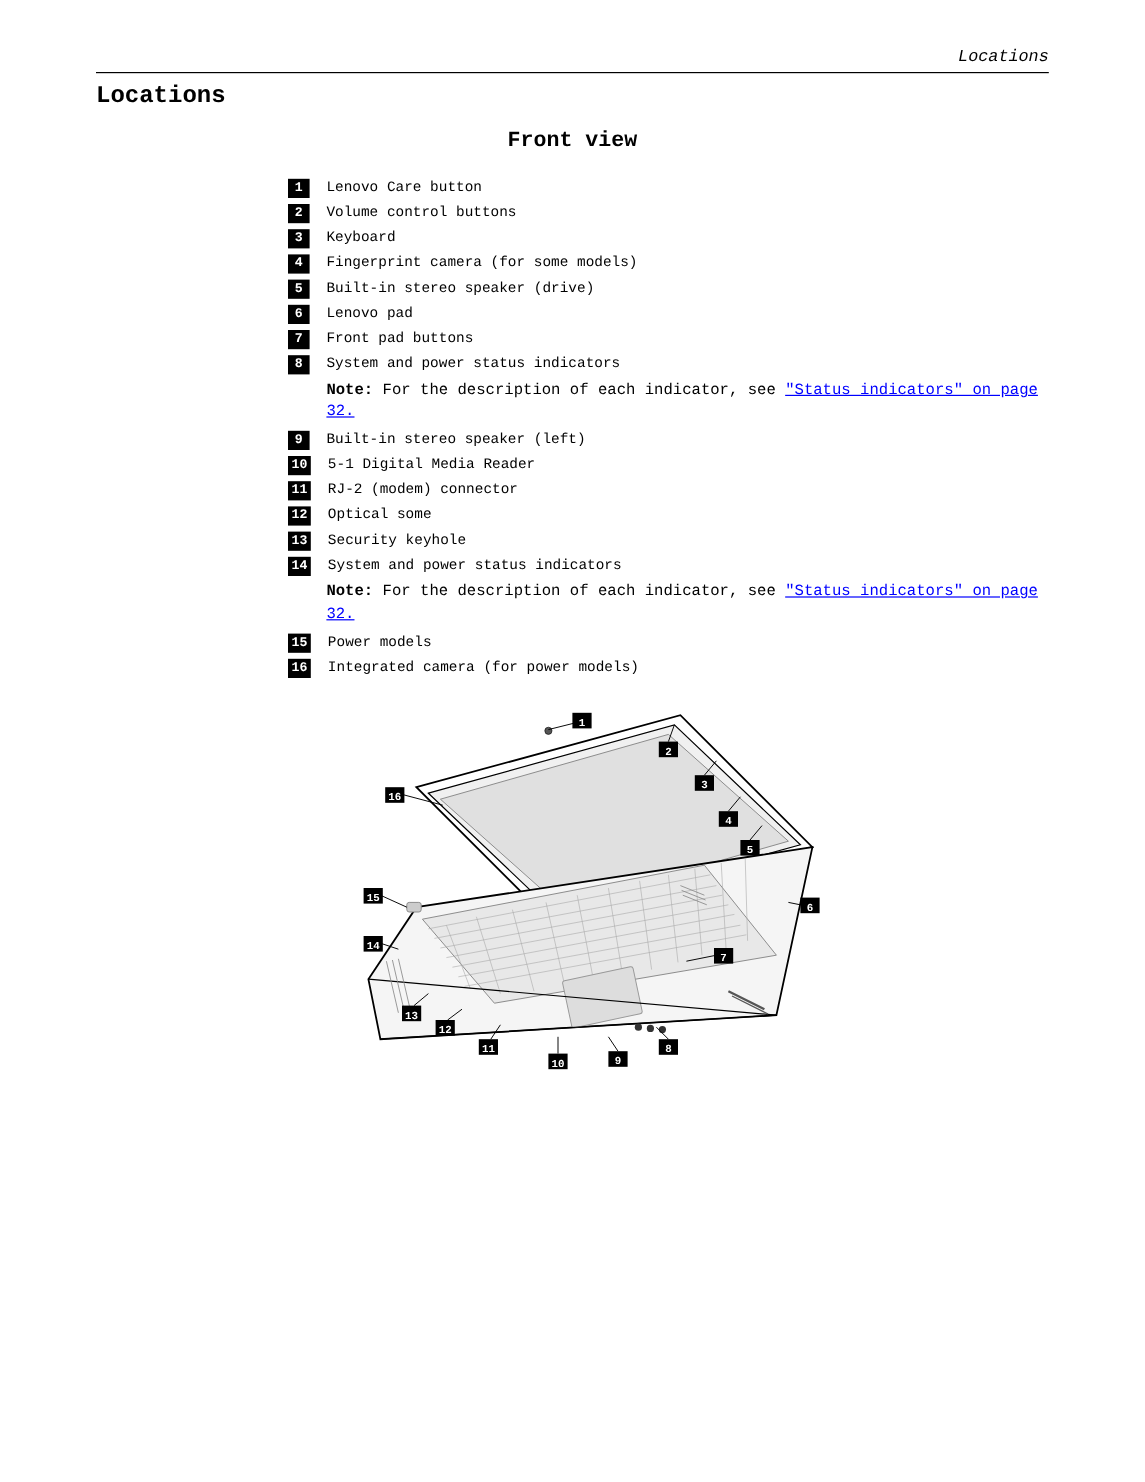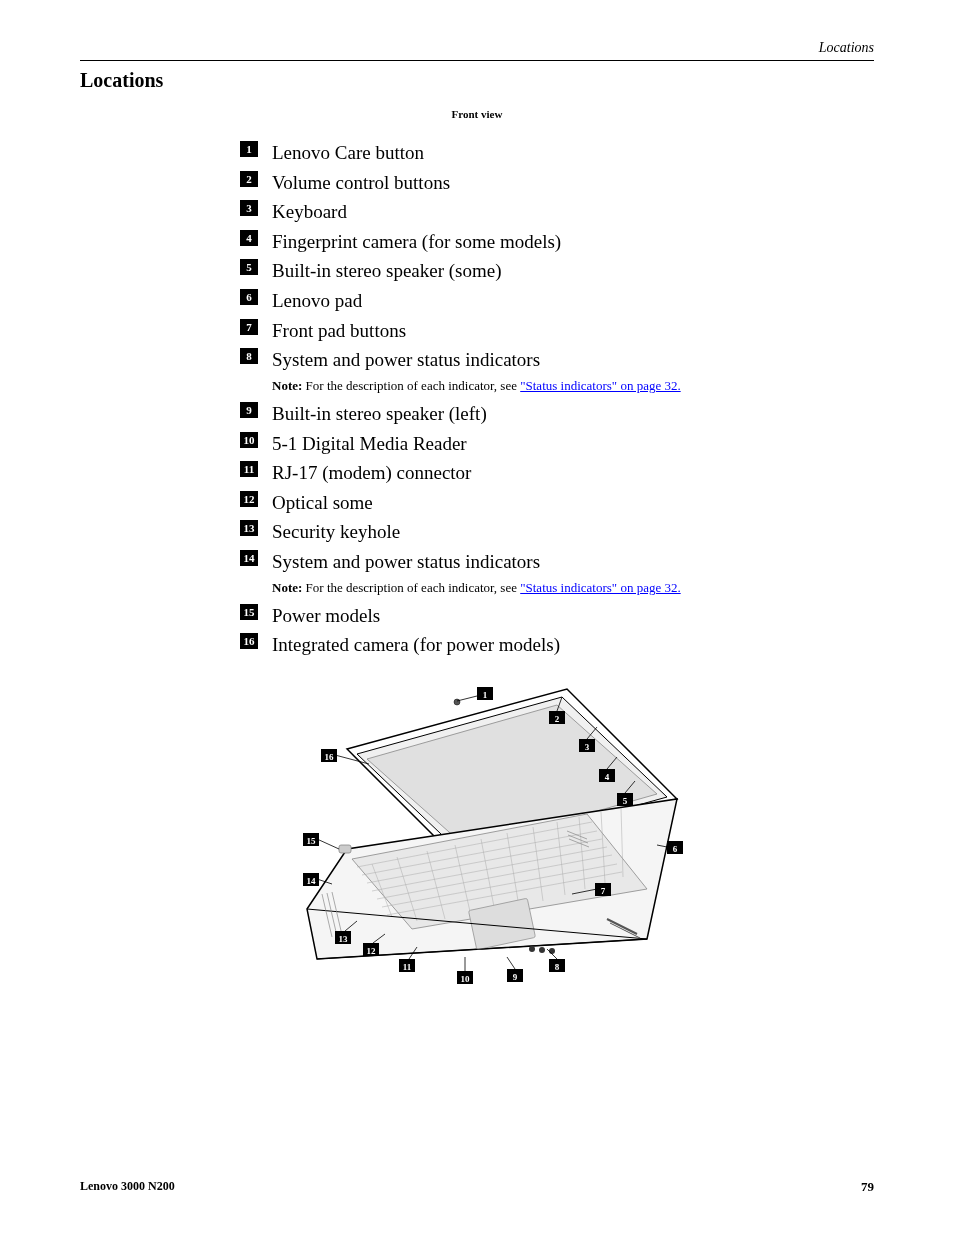--- a/index.html
+++ b/index.html
@@ -10,40 +10,41 @@
       font-family: "Times New Roman", Times, serif;
       font-size: 14px;
       color: #000;
       position: relative;
     }
     .page {
       width: 954px;
       min-height: 1235px;
       padding: 40px 80px 28px 80px;
       position: relative;
+      font-family: Liberation Mono, monospace;
     }
     .header-rule {
       border: none;
       border-top: 1px solid #000;
       margin-bottom: 8px;
     }
     .page-header {
       text-align: right;
       font-style: italic;
       font-size: 14px;
       margin-bottom: 4px;
     }
     .section-title {
       font-size: 20px;
       font-weight: bold;
       margin-bottom: 16px;
       margin-top: 8px;
     }
     .subsection-title {
-      font-size: 11px;
+      font-size: 18px;
       font-weight: bold;
       text-align: center;
       margin-bottom: 20px;
     }
     .items-list {
       margin-left: 160px;
       margin-bottom: 20px;
     }
     .list-row {
       display: flex;
@@ -60,21 +61,21 @@
       font-size: 11px;
       font-weight: bold;
       min-width: 18px;
       height: 16px;
       padding: 0 3px;
       margin-right: 14px;
       flex-shrink: 0;
       margin-top: 1px;
     }
     .list-text {
-      font-size: 19px;
+      font-size: 12px;
       line-height: 1.4;
     }
     .note-text {
       font-size: 13px;
       margin-left: 32px;
       margin-top: 2px;
       margin-bottom: 6px;
       line-height: 1.4;
     }
     .note-text .bold { font-weight: bold; text-align: center; }
@@ -135,21 +136,21 @@
     <div class="list-row">
       <span class="num-badge">3</span>
       <span class="list-text">Keyboard</span>
     </div>
     <div class="list-row">
       <span class="num-badge">4</span>
       <span class="list-text">Fingerprint camera (for some models)</span>
     </div>
     <div class="list-row">
       <span class="num-badge">5</span>
-      <span class="list-text">Built-in stereo speaker (some)</span>
+      <span class="list-text">Built-in stereo speaker (drive)</span>
     </div>
     <div class="list-row">
       <span class="num-badge">6</span>
       <span class="list-text">Lenovo pad</span>
     </div>
     <div class="list-row">
       <span class="num-badge">7</span>
       <span class="list-text">Front pad buttons</span>
     </div>
     <div class="list-row">
@@ -166,21 +167,21 @@
     <div class="list-row">
       <span class="num-badge">9</span>
       <span class="list-text">Built-in stereo speaker (left)</span>
     </div>
     <div class="list-row">
       <span class="num-badge">10</span>
       <span class="list-text">5-1 Digital Media Reader</span>
     </div>
     <div class="list-row">
       <span class="num-badge">11</span>
-      <span class="list-text">RJ-17 (modem) connector</span>
+      <span class="list-text">RJ-2 (modem) connector</span>
     </div>
     <div class="list-row">
       <span class="num-badge">12</span>
       <span class="list-text">Optical some</span>
     </div>
     <div class="list-row">
       <span class="num-badge">13</span>
       <span class="list-text">Security keyhole</span>
     </div>
     <div class="list-row">
@@ -331,18 +332,14 @@
       <rect x="86" y="154" width="16" height="13" fill="#000"></rect>
       <text x="94" y="165" fill="#fff" font-size="9" font-weight="bold" text-anchor="middle">15</text>
 
       <line x1="152" y1="85" x2="118" y2="76" stroke="#000" stroke-width="0.8"></line>
       <rect x="104" y="70" width="16" height="13" fill="#000"></rect>
       <text x="112" y="81" fill="#fff" font-size="9" font-weight="bold" text-anchor="middle">16</text>
 
     </svg>
   </div>
 
-  <div class="page-footer">
-    <span class="footer-left">Lenovo 3000 N200</span>
-    <span class="footer-right">79</span>
-  </div>
 
 </div>
 
 </body></html>

